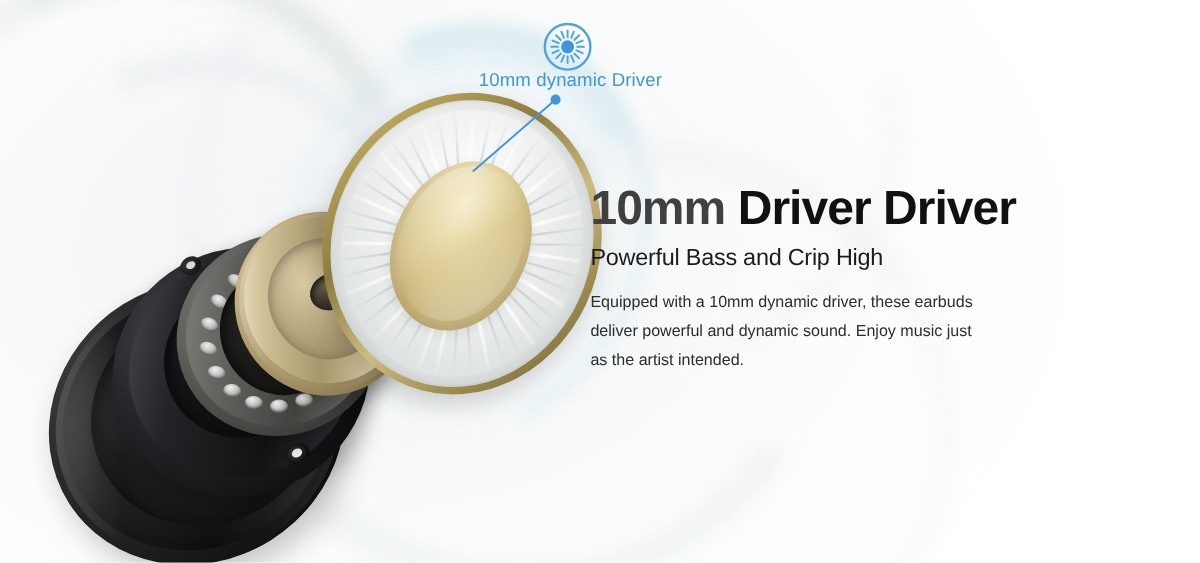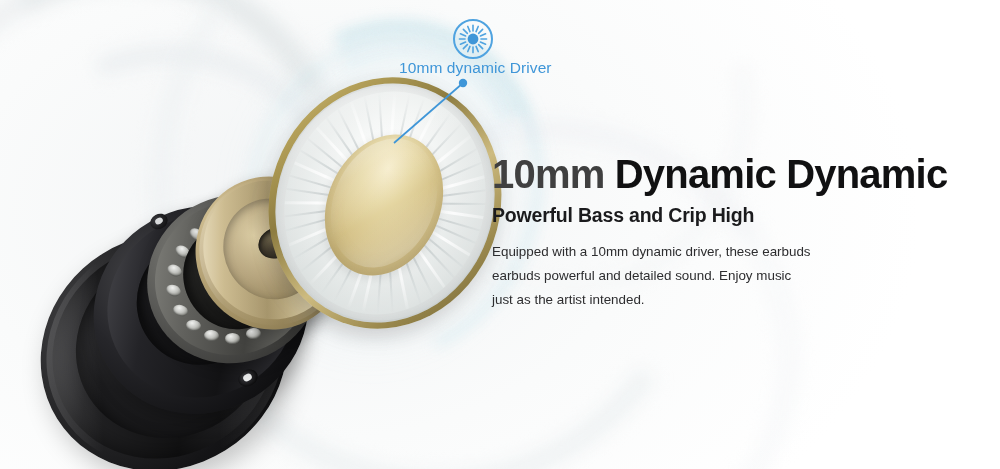--- a/index.html
+++ b/index.html
@@ -387,21 +387,21 @@
     line-height: 1.12;
     color: #111112;
     letter-spacing: -0.8px;
     white-space: nowrap;
     margin: 0;
   }
   .headline .accent { color: #404040; }
   .subhead {
     margin: 7px 0 0 0;
     font-size: 19.5px;
-    font-weight: bold;
+    font-weight: normal;
     color: #1b1b1d;
     letter-spacing: -0.2px;
   }
   .body {
     margin: 13px 0 0 0;
     font-size: 13.4px;
     line-height: 1.78;
     color: #2d2d2f;
     width: 320px;
   }
@@ -556,18 +556,18 @@
     <div class="callout-label">10mm dynamic Driver</div>
 
     <svg class="leader-svg">
       <line x1="14" y1="71" x2="83" y2="11" stroke="#3f96d8" stroke-width="1.7"></line>
       <circle cx="83" cy="11" r="4.2" fill="#3f96d8"></circle>
     </svg>
 
   </div>
 
   <div id="textblock">
-    <h1 class="headline"><span class="accent">10mm</span><span> Dynamic Dynamic</span></h1>
+    <h1 class="headline"><span class="accent">10mm</span><span> Driver Driver</span></h1>
     <h2 class="subhead">Powerful Bass and Crip High</h2>
-    <p class="body">Equipped with a 10mm dynamic driver, these earbuds earbuds powerful and detailed sound. Enjoy music just as the artist intended.</p>
+    <p class="body">Equipped with a 10mm dynamic driver, these earbuds deliver powerful and dynamic sound. Enjoy music just as the artist intended.</p>
   </div>
 
 </div>
 
 </body></html>

